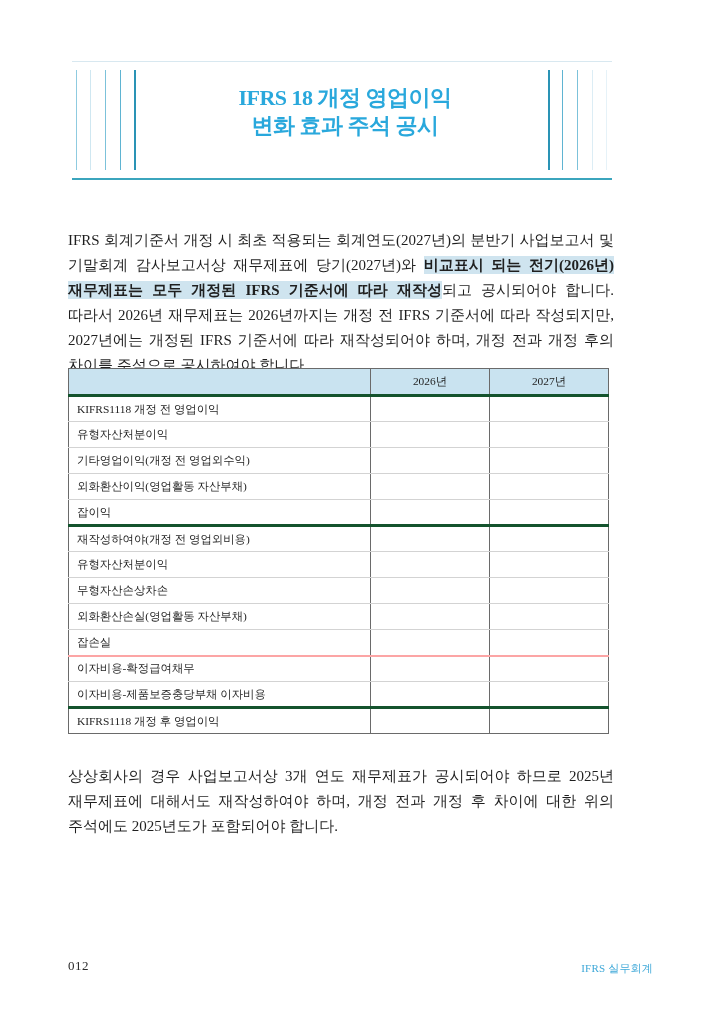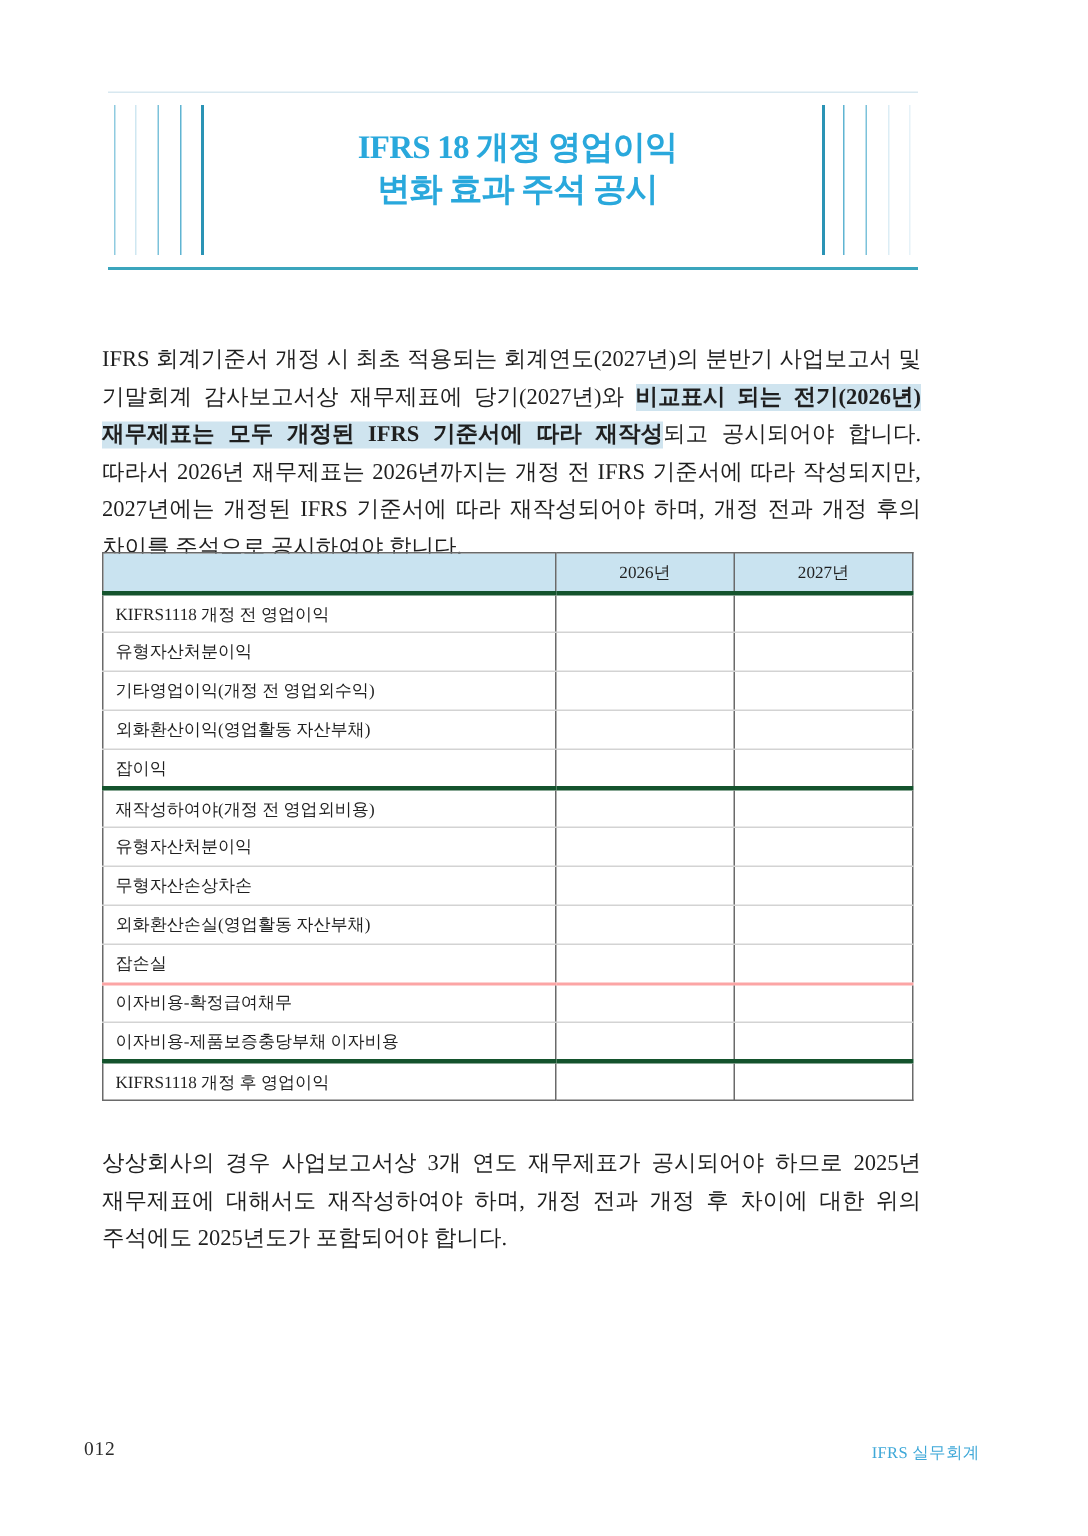--- a/index.html
+++ b/index.html
@@ -151,21 +151,21 @@
   td.lvl-2 { padding-left: 34px; }
 
   
   tr.sep-top > td { border-top: 3px solid #14532d; }
   tr.sep-bot > td { border-bottom: 2px solid #fca5a5; }
   tr.last > td { border-bottom: 1px solid #6a6a6a; }
 
   
   .footer-page {
     position: absolute;
-    left: 56px;
+    left: 68px;
     top: 958px;
     font-size: 13px;
     color: #2b2b2b;
     letter-spacing: 0.5px;
   }
   .footer-brand {
     position: absolute;
     right: 72px;
     top: 961px;
     font-size: 11px;

